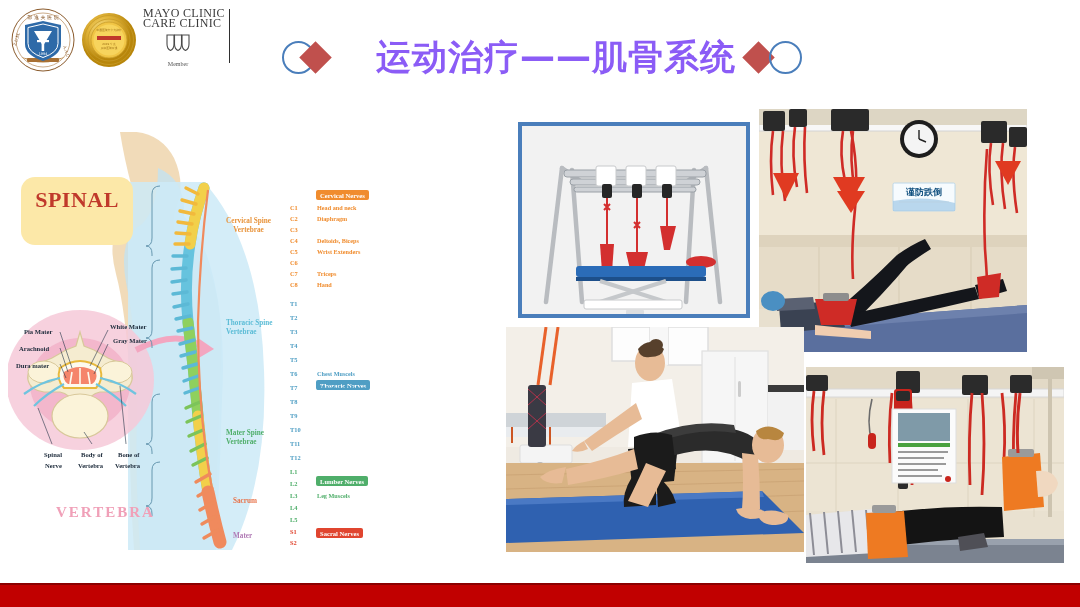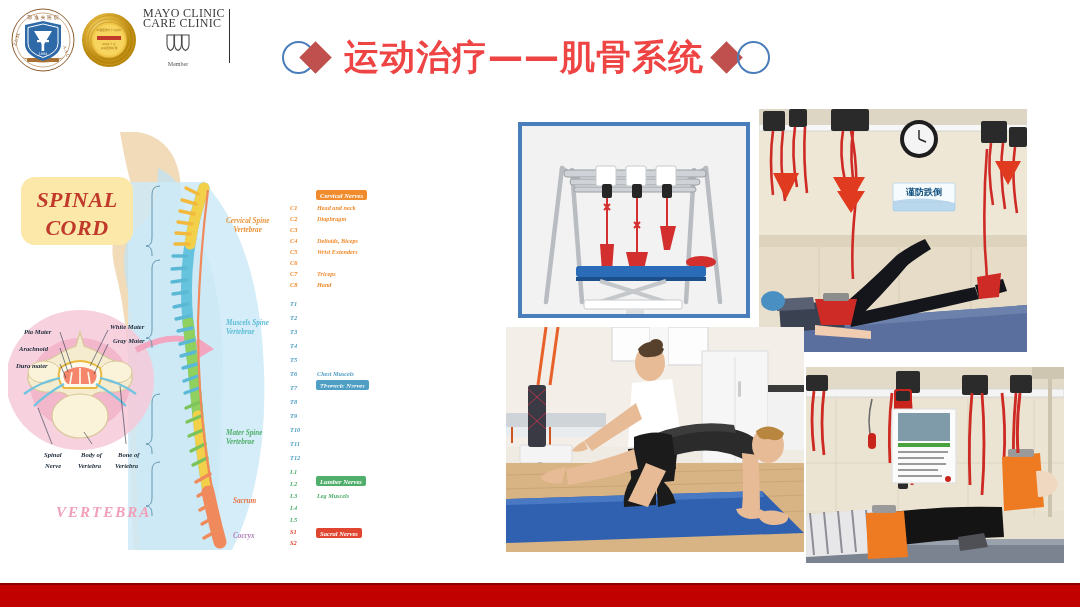--- a/index.html
+++ b/index.html
@@ -53,21 +53,20 @@
     font-family: "DejaVu Sans", sans-serif;
     font-size: 35px; font-weight: bold;
     color: #4a7ebb; letter-spacing: 1px; white-space: nowrap;
     padding: 0 8px 0 4px; line-height: 44px;
   }
 
   
   #infographic {
     position: absolute; left: 8px; top: 132px; width: 375px; height: 418px;
     overflow: hidden;
-    font-style: italic;
   }
   #ig-svg { position: absolute; left: 0; top: 0; }
 
   .spinal-badge {
     position: absolute; left: 13px; top: 45px; width: 112px; height: 68px;
     background: #fce8a8; border-radius: 14px;
   }
   .spinal-badge span {
     display:block; color:#c0392b; font-family:"Liberation Serif", serif;
     font-weight: bold; font-size: 22px; text-align: center; letter-spacing: .5px;
@@ -188,21 +187,21 @@
       <div class="mayo-member">Member</div>
     </div>
 
     <div class="header-divider"></div>
 
     <div id="title-block">
       <span class="orn left">
         <span class="circ" style="border-color: rgb(74, 126, 187);"></span>
         <span class="dia" style="background: rgb(192, 80, 77);"></span>
       </span>
-      <span id="title-text" style="color: #ef4444;">运动治疗——肌骨系统</span>
+      <span id="title-text" style="color: #8b5cf6; margin-left: 32px;">运动治疗——肌骨系统</span>
       <span class="orn right">
         <span class="dia" style="background: rgb(192, 80, 77);"></span>
         <span class="circ" style="border-color: rgb(74, 126, 187);"></span>
       </span>
     </div>
   </div>
 
   <div id="infographic">
 
     <svg id="ig-svg" width="375" height="418" viewBox="0 0 375 418">
@@ -312,21 +311,20 @@
       <g fill="none" stroke="#5b8ea8" stroke-width="0.9">
         <path d="M152 54 Q144 54 144 62 L144 106 Q144 114 138 114 Q144 114 144 122 L144 124"></path>
         <path d="M152 128 Q144 128 144 136 L144 198 Q144 206 138 206 Q144 206 144 214 L144 216"></path>
         <path d="M152 262 Q144 262 144 270 L144 304 Q144 312 138 312 Q144 312 144 320 L144 322"></path>
         <path d="M152 330 Q144 330 144 338 L144 366 Q144 374 138 374 Q144 374 144 382 L144 384"></path>
       </g>
     </svg>
 
     <div class="spinal-badge">
       <span class="l1">SPINAL</span>
-      <span class="l2">CORD</span>
     </div>
 
     <div id="cross-labels">
         <div class="cross-lab" style="left: 16px; top: 196px;">Pia Mater</div>
         <div class="cross-lab" style="left: 11px; top: 213px;">Arachnoid</div>
         <div class="cross-lab" style="left: 8px; top: 230px;">Dura mater</div>
         <div class="cross-lab" style="left: 102px; top: 191px;">White Mater</div>
         <div class="cross-lab" style="left: 105px; top: 205px;">Gray Mater</div>
         <div class="cross-lab" style="left: 36px; top: 319px;">Spinal</div>
         <div class="cross-lab" style="left: 37px; top: 330px;">Nerve</div>
@@ -337,32 +335,32 @@
       </div>
 
     <div class="vert-title">VERTEBRA</div>
 
     <div id="region-labels">
         <div class="spine-region" style="left: 218px; top: 85px; color: rgb(232, 147, 58); text-align: center;">
           <div>Cervical Spine</div>
           <div>Vertebrae</div>
         </div>
         <div class="spine-region" style="left: 218px; top: 187px; color: rgb(91, 188, 214);">
-          <div>Muscels Spine</div>
+          <div>Thoracic Spine</div>
           <div>Vertebrae</div>
         </div>
         <div class="spine-region" style="left: 218px; top: 297px; color: rgb(79, 174, 106);">
           <div>Mater Spine</div>
           <div>Vertebrae</div>
         </div>
         <div class="spine-region" style="left: 225px; top: 365px; color: rgb(232, 115, 74);">
           <div>Sacrum</div>
         </div>
         <div class="spine-region" style="left: 225px; top: 400px; color: rgb(176, 122, 181);">
-          <div>Coccyx</div>
+          <div>Mater</div>
         </div>
       </div>
 
     <div id="nerve-groups">
         <div class="nerve-badge" style="left: 308px; top: 58px; background: rgb(240, 140, 46);">Cervical Nerves</div>
         <div class="nerve-tick" style="left: 282px; top: 72px; color: rgb(240, 140, 46);">C1</div>
         <div class="nerve-item" style="left: 309px; top: 72px; color: rgb(240, 140, 46);">Head and neck</div>
         <div class="nerve-tick" style="left: 282px; top: 83px; color: rgb(240, 140, 46);">C2</div>
         <div class="nerve-item" style="left: 309px; top: 83px; color: rgb(240, 140, 46);">Diaphragm</div>
         <div class="nerve-tick" style="left: 282px; top: 94px; color: rgb(240, 140, 46);">C3</div>

